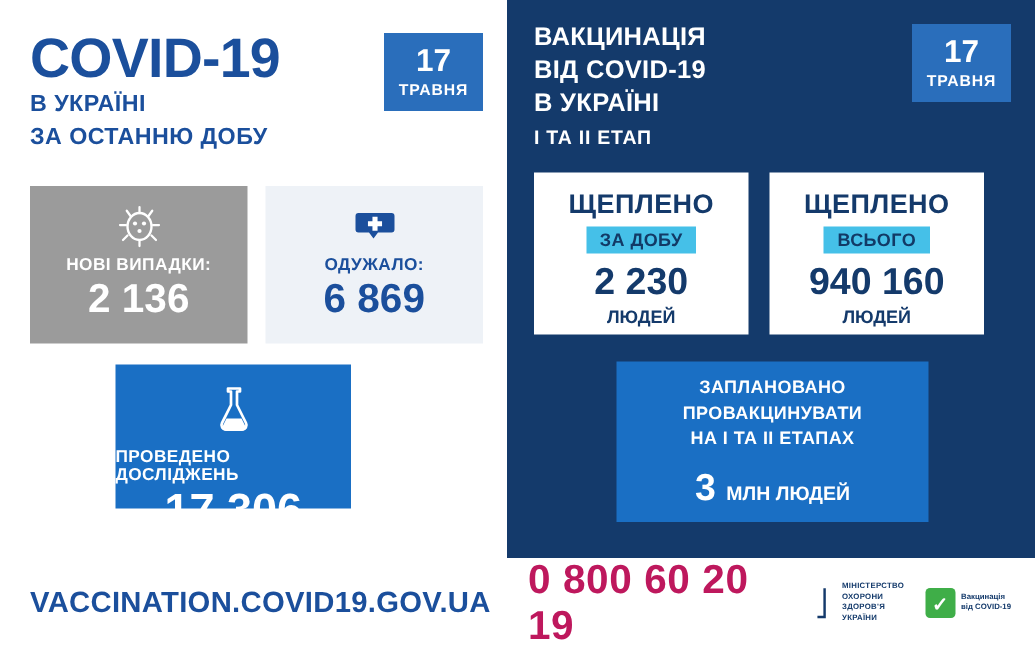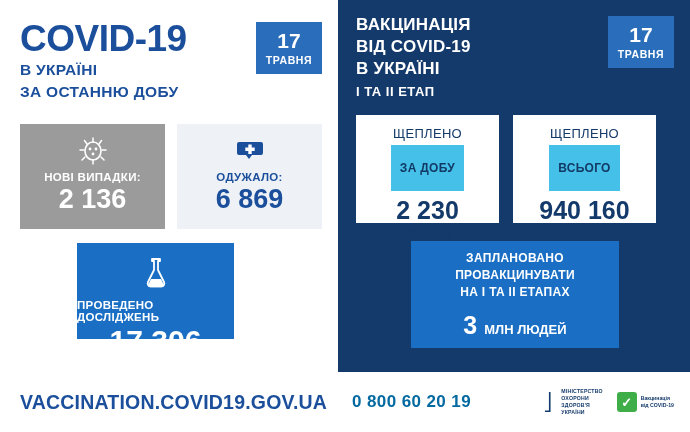--- a/index.html
+++ b/index.html
@@ -100,25 +100,25 @@
   .date-badge.dark { background: #2a6ebb; margin-top: 2px; }
 
   .vcards { display: flex; gap: 14px; margin-top: 14px; }
   .vcard {
     width: 143px; height: 108px;
     background: #ffffff;
     color: #143a6b;
     display: flex; flex-direction: column; align-items: center;
     padding-top: 11px;
   }
-  .vcard .l1 { font-size: 13px; font-weight: normal; letter-spacing: 0.3px; text-align: center; }
+  .vcard .l1 { font-size: 18px; font-weight: bold; letter-spacing: 0.3px; text-align: center; }
   .vcard .chip {
     background: #45c0e8; color: #123a66;
     font-size: 12px; font-weight: bold;
-    padding: 16px 9px; margin-top: 4px; letter-spacing: 0.3px;
+    padding: 2px 9px; margin-top: 4px; letter-spacing: 0.3px;
   }
   .vcard .num { font-size: 25px; font-weight: bold; margin-top: 7px; line-height: 1; }
   .vcard .unit { font-size: 12px; font-weight: bold; margin-top: 3px; }
 
   .plan {
     margin: 18px auto 0;
     width: 208px; height: 107px;
     background: #1a6fc4;
     display: flex; flex-direction: column; align-items: center; justify-content: center;
     text-align: center;
@@ -133,21 +133,21 @@
     background: #ffffff;
     display: flex;
     align-items: center;
     padding: 0 16px 0 20px;
     gap: 14px;
   }
   .site {
     font-size: 19.5px; font-weight: bold; color: #1b4f9c; letter-spacing: 0.2px;
     width: 318px;
   }
-  .phone { font-size: 17px; font-weight: bold; color: #0369a1; letter-spacing: 0.4px; flex: 1;}
+  .phone { font-size: 27px; font-weight: bold; color: #be185d; letter-spacing: 0.4px; flex: 1;}
   .logos { display: flex; align-items: center; gap: 14px; }
   .logo1 { display: flex; align-items: center; gap: 5px; }
   .logo1 .txt { font-size: 5.2px; font-weight: bold; color: #143a6b; line-height: 1.35; letter-spacing: 0.2px;}
   .logo2 { display: flex; align-items: center; gap: 4px; }
   .logo2 .txt { font-size: 5.2px; font-weight: bold; color: #143a6b; line-height: 1.35; }
   .tick {
     width: 20px; height: 20px; background: #3fae48; border-radius: 3px;
     display: flex; align-items: center; justify-content: center;
     color: #fff; font-size: 13px; font-weight: bold;
   }

